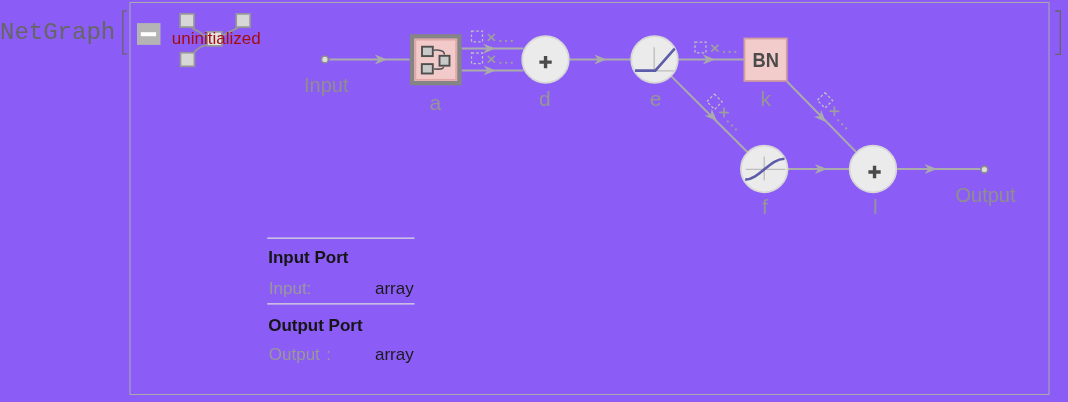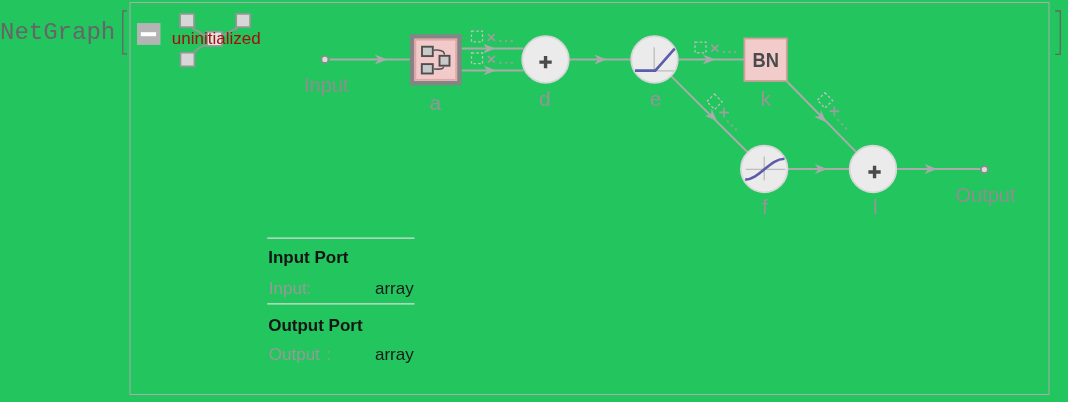--- a/index.html
+++ b/index.html
@@ -1,16 +1,16 @@
 <!DOCTYPE html>
 <html><head>
 <meta charset="utf-8">
 <style>
 html,body{margin:0;padding:0;background:#fff;}
-#wrap{position:relative;width:1068px;height:402px;background:#22c55e;overflow:hidden;}
+#wrap{position:relative;width:1068px;height:402px;background:#8b5cf6;overflow:hidden;}
 svg{position:absolute;top:0;left:0;}
 text{font-family:"Liberation Sans",sans-serif;}
 </style>
 </head>
 <body>
 <div id="wrap">
 <svg width="1068" height="402" viewBox="0 0 1068 402">
 <defs>
 <g id="dim">
 <rect x="-16" y="-17.4" width="11" height="10.7" fill="none" stroke="#bfbfbf" stroke-width="1.3" stroke-dasharray="2.6 2.1"></rect>

